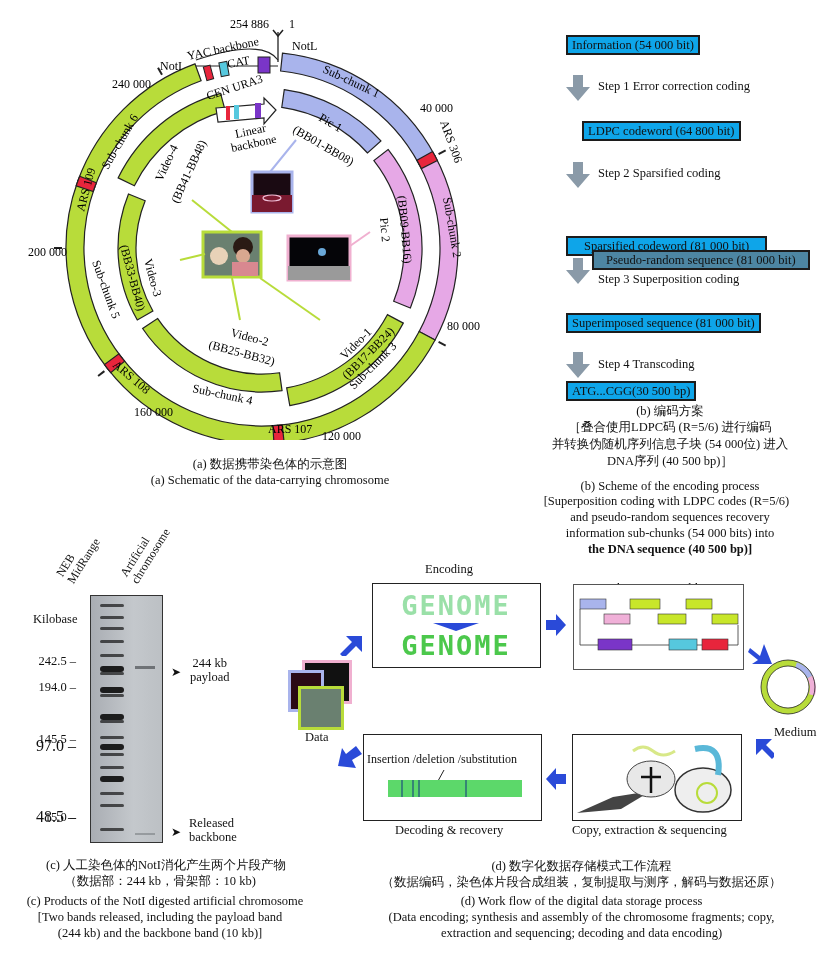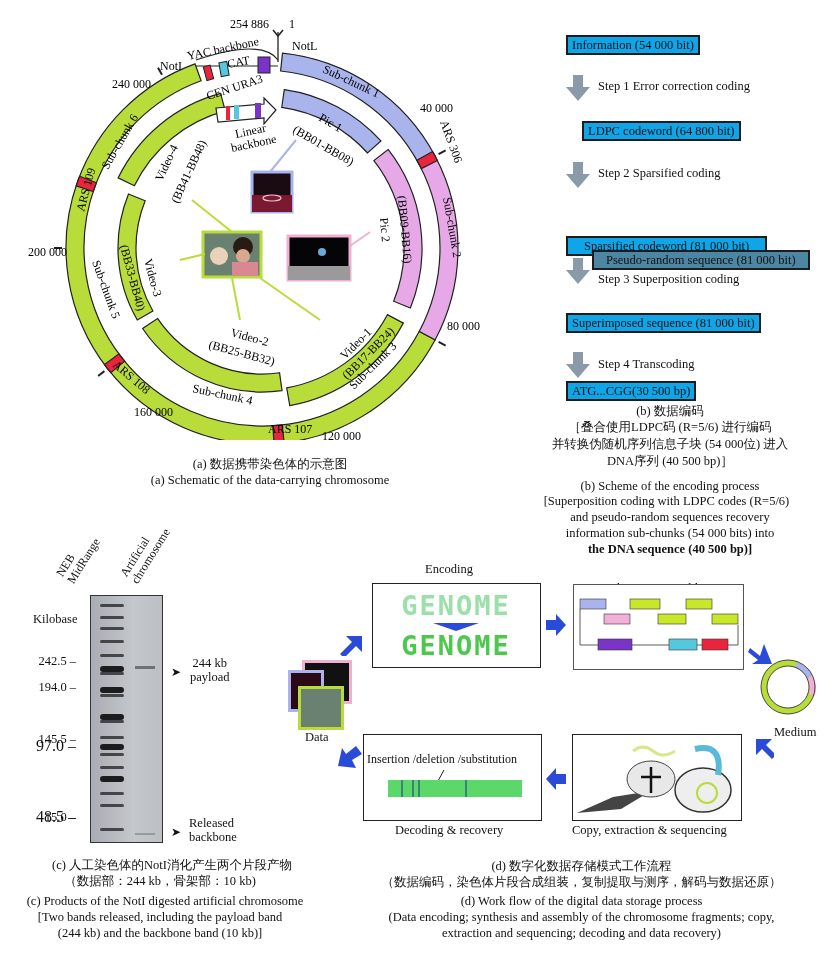--- a/index.html
+++ b/index.html
@@ -148,21 +148,21 @@
       <path d="M7,0 H17 V12 H24 L12,26 L0,12 H7 Z" fill="#8a9aa8"></path>
     </svg>
   <div class="step-label" style="left:598px;top:272px;">Step 3 Superposition coding</div>
   <div class="step-box" style="left:566px;top:313px;">Superimposed sequence (81 000 bit)</div>
   <svg class="down-arrow" style="left:566px;top:352px;" viewBox="0 0 24 26">
       <path d="M7,0 H17 V12 H24 L12,26 L0,12 H7 Z" fill="#8a9aa8"></path>
     </svg>
   <div class="step-label" style="left:598px;top:357px;">Step 4 Transcoding</div>
   <div class="step-box" style="left:566px;top:381px;">ATG...CGG(30 500 bp)</div>
 </div>
-<div class="cap" style="left:520px;top:403px;width:300px;">(b) 数据编码</div>
+<div class="cap" style="left:520px;top:403px;width:300px;">(b) 编码方案</div>
 <div class="cap" style="left:520px;top:419px;width:300px;">［叠合使用LDPC码 (R=5/6) 进行编码</div>
 <div class="cap" style="left:520px;top:436px;width:300px;">并转换伪随机序列信息子块 (54 000位) 进入</div>
 <div class="cap" style="left:520px;top:453px;width:300px;">DNA序列 (40 500 bp)］</div>
 <div class="cap" style="left:520px;top:478px;width:300px;">(b) Scheme of the encoding process</div>
 <div class="cap" style="left:500px;top:493px;width:333px;">[Superposition coding with LDPC codes (R=5/6)</div>
 <div class="cap" style="left:520px;top:509px;width:300px;">and pseudo-random sequences recovery</div>
 <div class="cap" style="left:520px;top:525px;width:300px;">information sub-chunks (54 000 bits) into</div>
 <div class="cap" style="left:520px;top:541px;width:300px;font-weight:bold;">the DNA sequence (40 500 bp)]</div>
 
 <div>
@@ -210,21 +210,21 @@
   <div class="abs" style="left:190px;top:656px;font-size:12.5px;line-height:14px;text-align:center;">
     <div>244 kb</div>
     <div>payload</div>
   </div>
   <div class="abs" style="left:171px;top:825px;font-size:12px;">➤</div>
   <div class="abs" style="left:189px;top:816px;font-size:12.5px;line-height:14px;">
     <div>Released</div>
     <div>backbone</div>
   </div>
 </div>
-<div class="cap" style="left:12px;top:857px;width:320px;">(c) 人工染色体的NotI消化产生两个片段产物</div>
+<div class="cap" style="left:6px;top:857px;width:320px;">(c) 人工染色体的NotI消化产生两个片段产物</div>
 <div class="cap" style="left:0px;top:873px;width:320px;">（数据部：244 kb，骨架部：10 kb)</div>
 <div class="cap" style="left:0px;top:893px;width:330px;">(c) Products of the NotI digested artificial chromosome</div>
 <div class="cap" style="left:0px;top:909px;width:320px;">[Two bands released, including the payload band</div>
 <div class="cap" style="left:0px;top:925px;width:320px;">(244 kb) and the backbone band (10 kb)]</div>
 
 <div>
   <div class="wf-label" style="left:425px;top:562px;">Encoding</div>
   <div class="wf-box" style="left:372px;top:583px;width:167px;height:83px;">
     <div class="abs" style="left:8px;top:6px;width:150px;text-align:center;font-family:'DejaVu Sans Mono',monospace;font-weight:bold;font-size:27px;letter-spacing:2px;color:#9ae0a8;">GENOME</div>
     <svg class="abs" style="left:60px;top:37px;" width="46" height="10" viewBox="0 0 46 10">
@@ -307,13 +307,13 @@
       <path d="M20,6 H10 V0 L0,11 L10,22 V16 H20 Z" fill="#2a4ad8"></path>
     </svg>
   <svg class="abs" style="left:338px;top:744px;" width="24" height="24" viewBox="0 0 24 24">
       <path d="M24,10 L14,16 L18,24 L0,22 L4,4 L8,10 L18,2 Z" fill="#2a4ad8"></path>
     </svg>
 </div>
 <div class="cap" style="left:330px;top:858px;width:503px;">(d) 数字化数据存储模式工作流程</div>
 <div class="cap" style="left:330px;top:874px;width:503px;">（数据编码，染色体片段合成组装，复制提取与测序，解码与数据还原）</div>
 <div class="cap" style="left:330px;top:893px;width:503px;">(d) Work flow of the digital data storage process</div>
 <div class="cap" style="left:330px;top:909px;width:503px;">(Data encoding; synthesis and assembly of the chromosome fragments; copy,</div>
-<div class="cap" style="left:330px;top:925px;width:503px;">extraction and sequencing; decoding and data recovery)</div>
+<div class="cap" style="left:330px;top:925px;width:503px;">extraction and sequencing; decoding and data encoding)</div>
 
 </body></html>

